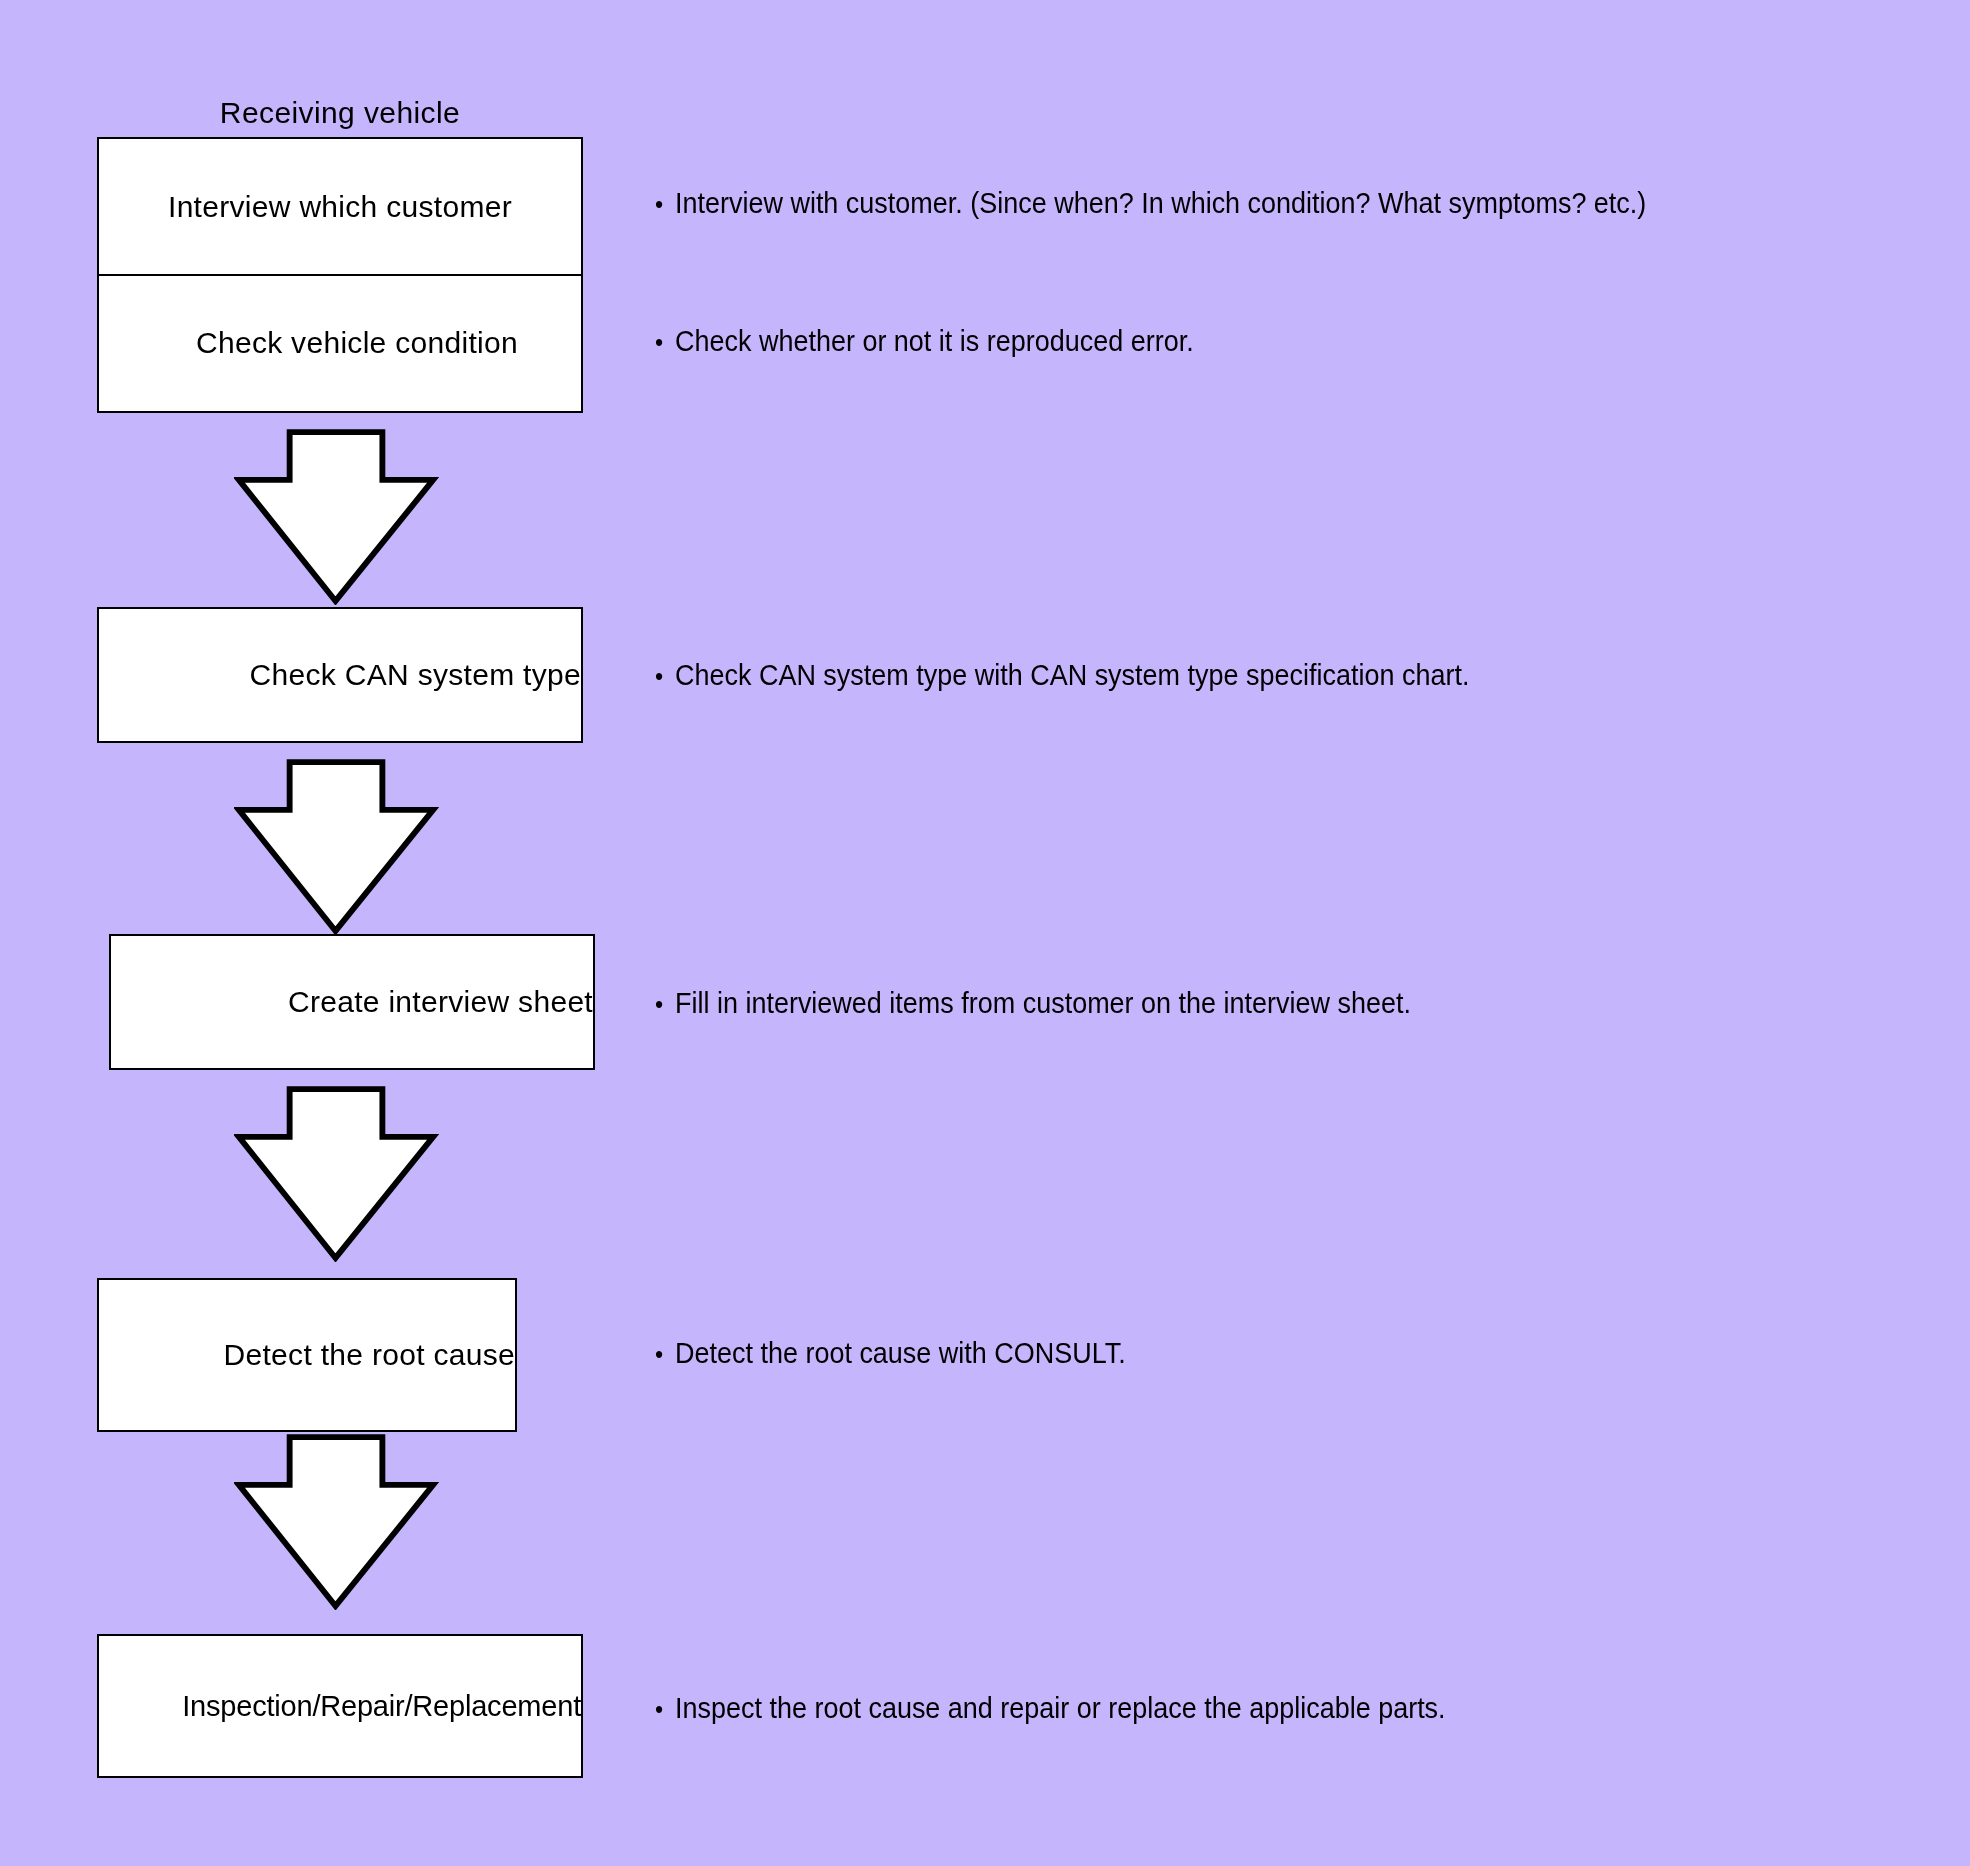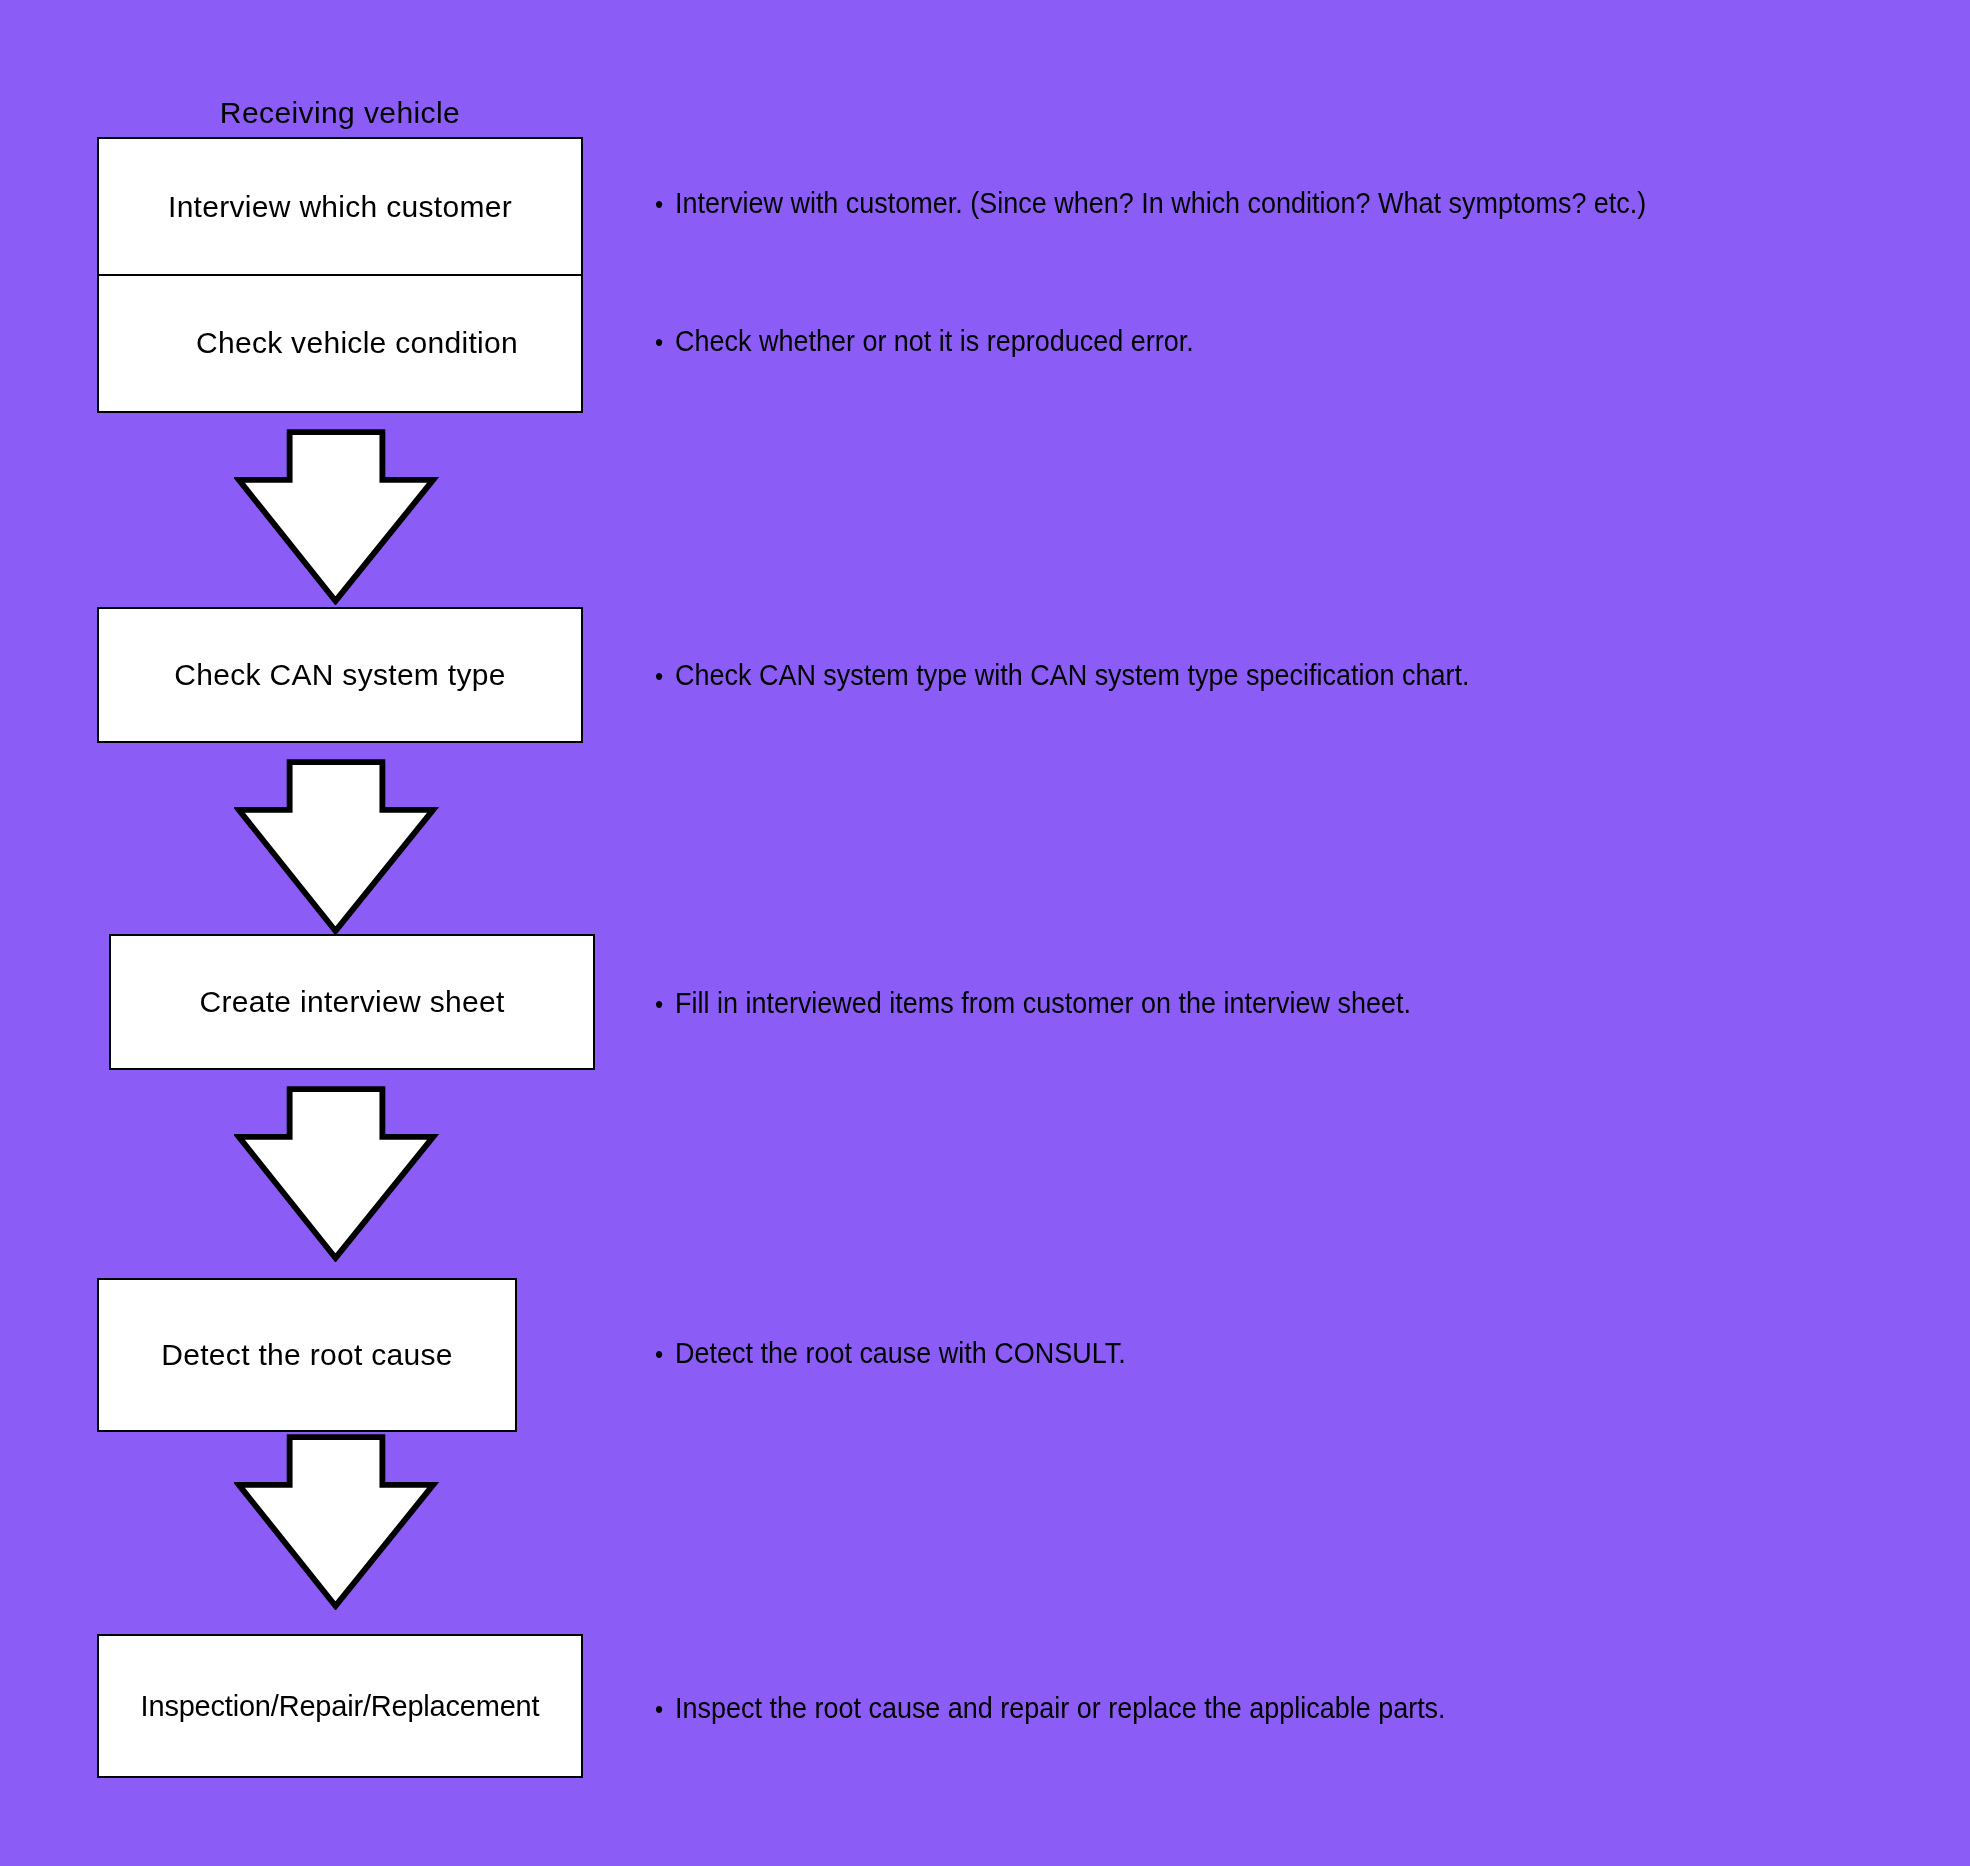--- a/index.html
+++ b/index.html
@@ -4,21 +4,21 @@
 <style>
   html, body {
     margin: 0;
     padding: 0;
     background: #ffffff;
   }
   #page {
     position: relative;
     width: 1970px;
     height: 1867px;
-    background: #8b5cf6;
+    background: #c4b5fd;
     font-family: "Liberation Sans", "DejaVu Sans", sans-serif;
     overflow: hidden;
   }
 
   
   .caption {
     position: absolute;
     color: #000000;
     font-size: 30px;
     letter-spacing: 0.4px;
@@ -27,21 +27,21 @@
   }
 
   
   .box {
     position: absolute;
     box-sizing: border-box;
     border: 2.9px solid #000000;
     background: #ffffff;
     display: flex;
     align-items: center;
-    justify-content: center;
+    justify-content: flex-end;
   }
   .box-group {
     position: absolute;
     box-sizing: border-box;
     border: 2.9px solid #000000;
     background: #ffffff;
   }
   .box-cell {
     position: absolute;
     left: 0;

